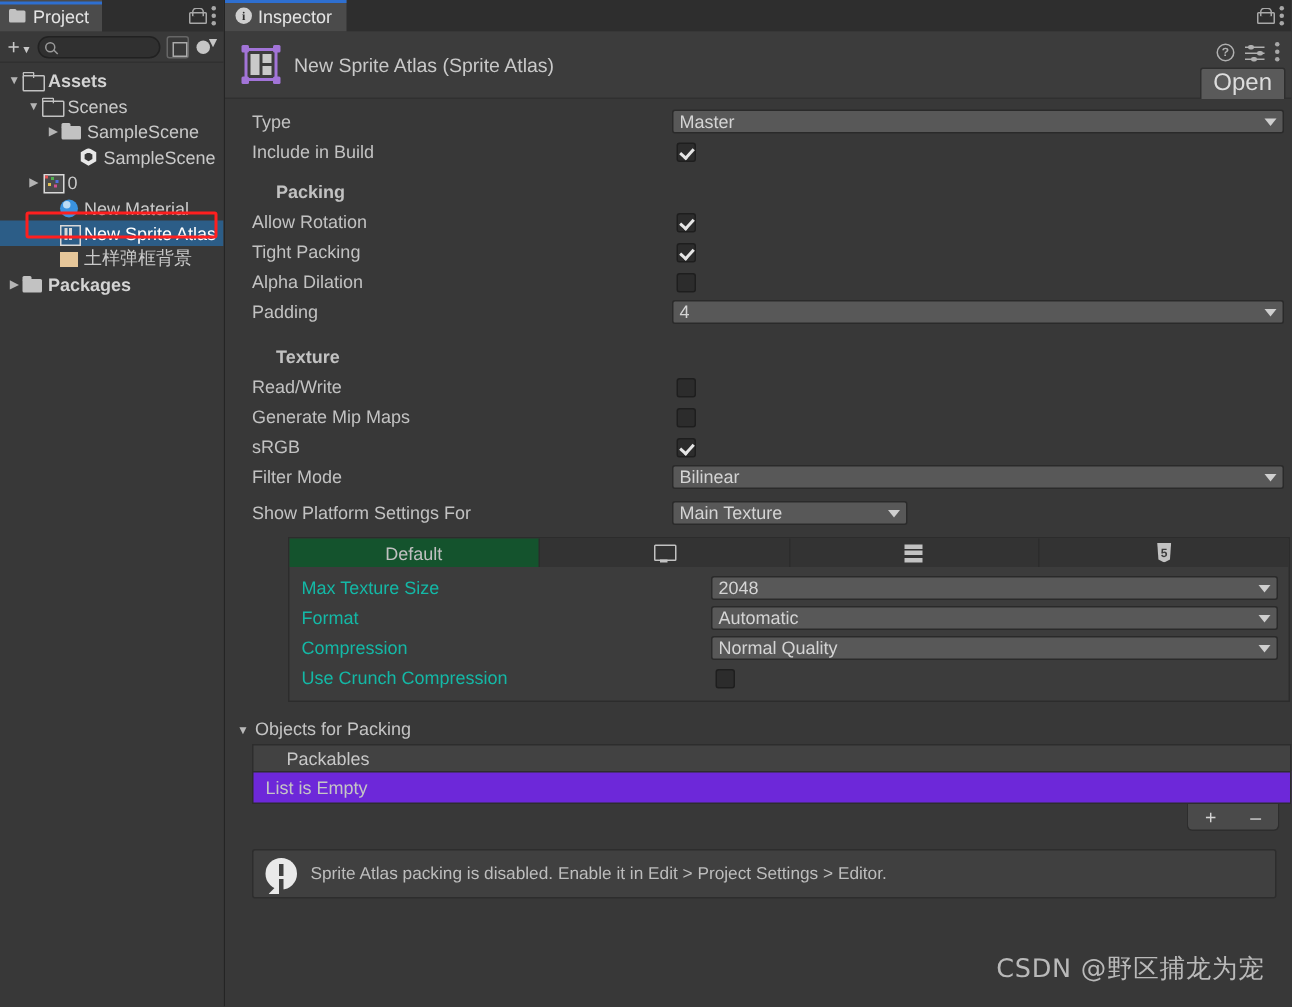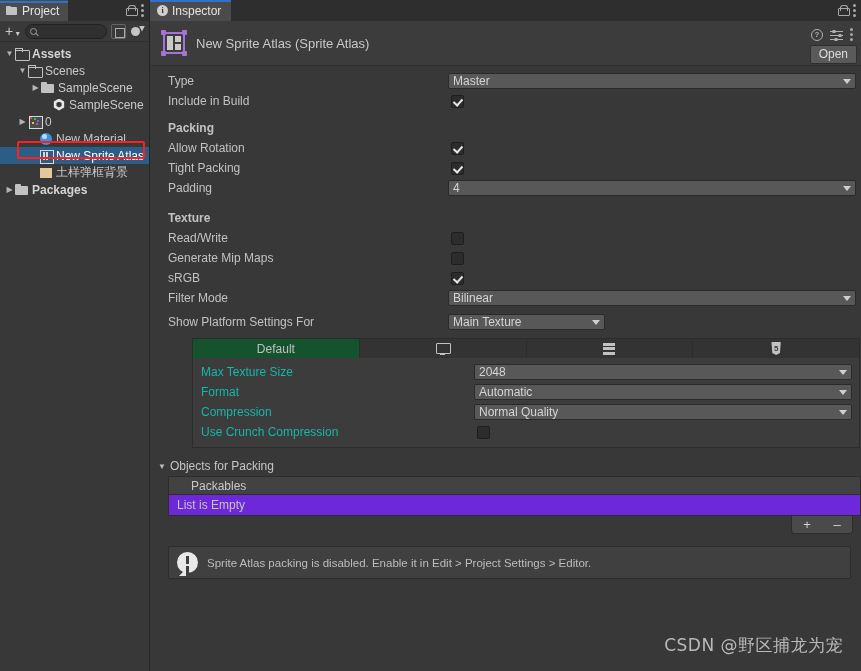--- a/index.html
+++ b/index.html
@@ -164,28 +164,28 @@
     font-size:8px;display:flex;align-items:center;justify-content:center;font-weight:bold;
   }
   .pref-ic { width:13px;height:12px; position:relative; }
   .pref-ic i {position:absolute;left:0;width:13px;height:1.4px;background:#b0b0b0;}
   .pref-ic i:nth-child(1){top:2px}.pref-ic i:nth-child(2){top:6px}.pref-ic i:nth-child(3){top:10px}
   .pref-ic b {position:absolute;width:3.5px;height:3.5px;background:#b0b0b0;border-radius:50%;}
   .pref-ic b:nth-child(4){left:2px;top:1px}.pref-ic b:nth-child(5){left:8px;top:5px}.pref-ic b:nth-child(6){left:4px;top:9px}
   .open-btn {
     position:absolute; right:4px; top:24px;
     background:#5a5a5a; border:1px solid #2e2e2e; border-radius:2px;
-    color:#dcdcdc; font-size:12px; padding:1px 8px 2px 8px;
+    color:#dcdcdc; font-size:16px; padding:1px 8px 2px 8px;
   }
 
   .insp-body { flex:1; background:#383838; overflow:hidden; position:relative; }
 
   .frow { display:flex; align-items:center; height:20px; padding-left:18px; }
   .frow .flabel { width:280px; color:#c2c2c2; font-size:12px; }
-  .sect-title { font-weight:bold; color:#cfcfcf; }
+  .sect-title { font-weight:bold; color:#cfcfcf;margin-left:16px; }
   .frow.sect { height:22px; align-items:flex-end; padding-bottom:3px;}
 
   .dd {
     height:16px; background:#585858; border:1px solid #2a2a2a; border-radius:2px;
     display:flex; align-items:center; padding:0 4px; color:#d4d4d4; font-size:12px;
     position:relative;
   }
   .dd .car { position:absolute; right:4px; top:5px; width:0;height:0;
     border-left:4px solid transparent;border-right:4px solid transparent;border-top:5px solid #cfcfcf; }
   .dd.full { width:408px; }
@@ -425,20 +425,24 @@
 
       <div class="frow">
         <span class="flabel">Allow Rotation</span>
         <span class="cb checked"></span>
       </div>
       <div class="frow">
         <span class="flabel">Tight Packing</span>
         <span class="cb checked"></span>
       </div>
       <div class="frow">
+        <span class="flabel">Alpha Dilation</span>
+        <span class="cb"></span>
+      </div>
+      <div class="frow">
         <span class="flabel">Padding</span>
         <span class="dd full">
           <span>4</span>
           <span class="car"></span>
         </span>
       </div>
 
       <div class="frow sect" style="margin-top:8px">
         <span class="flabel sect-title">Texture</span>
       </div>

